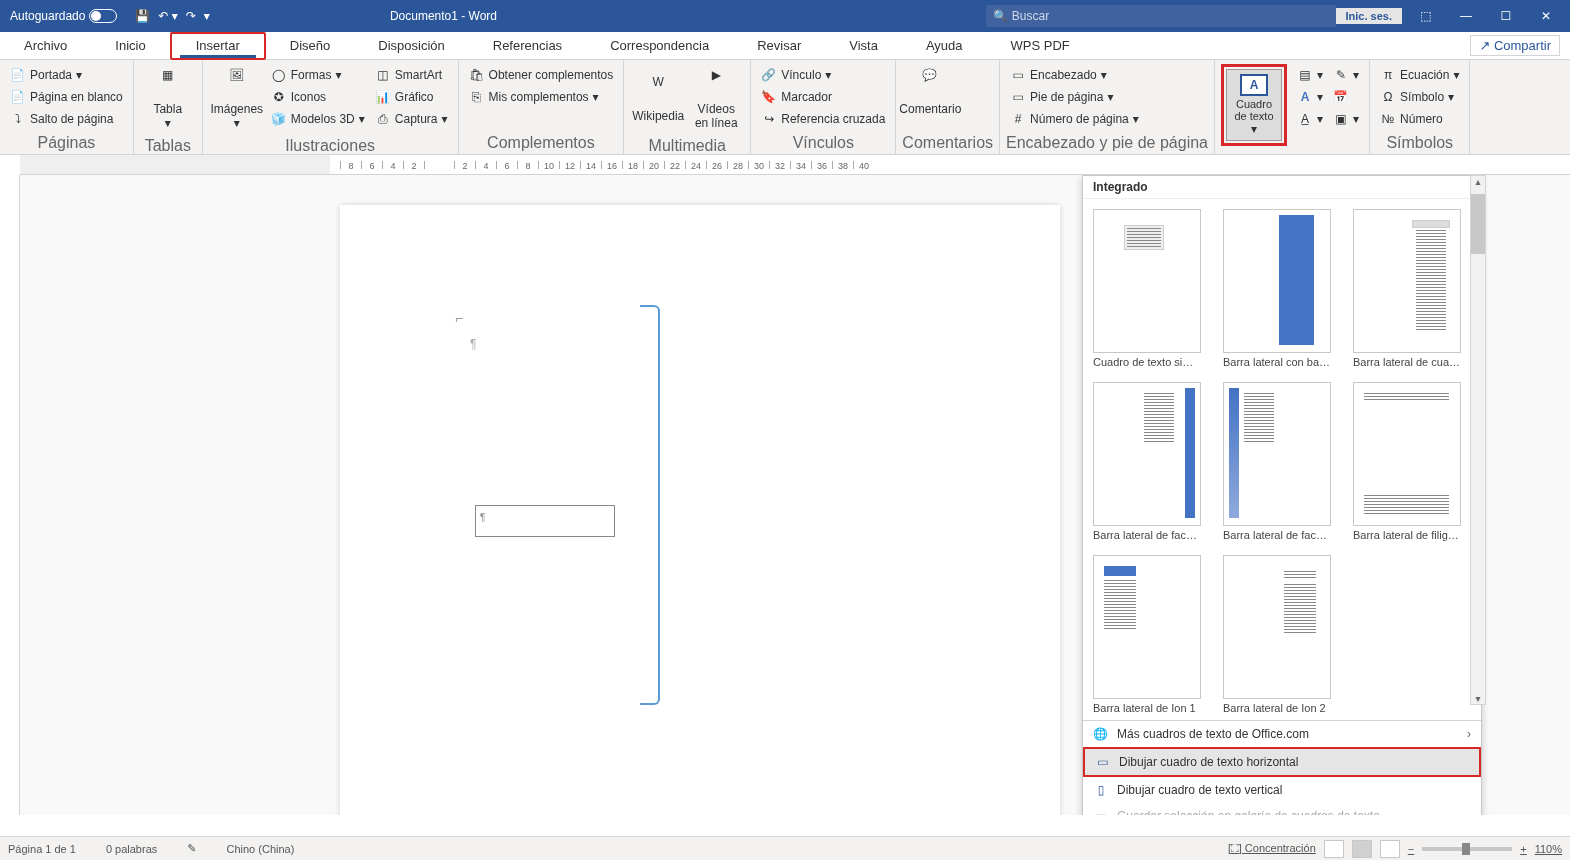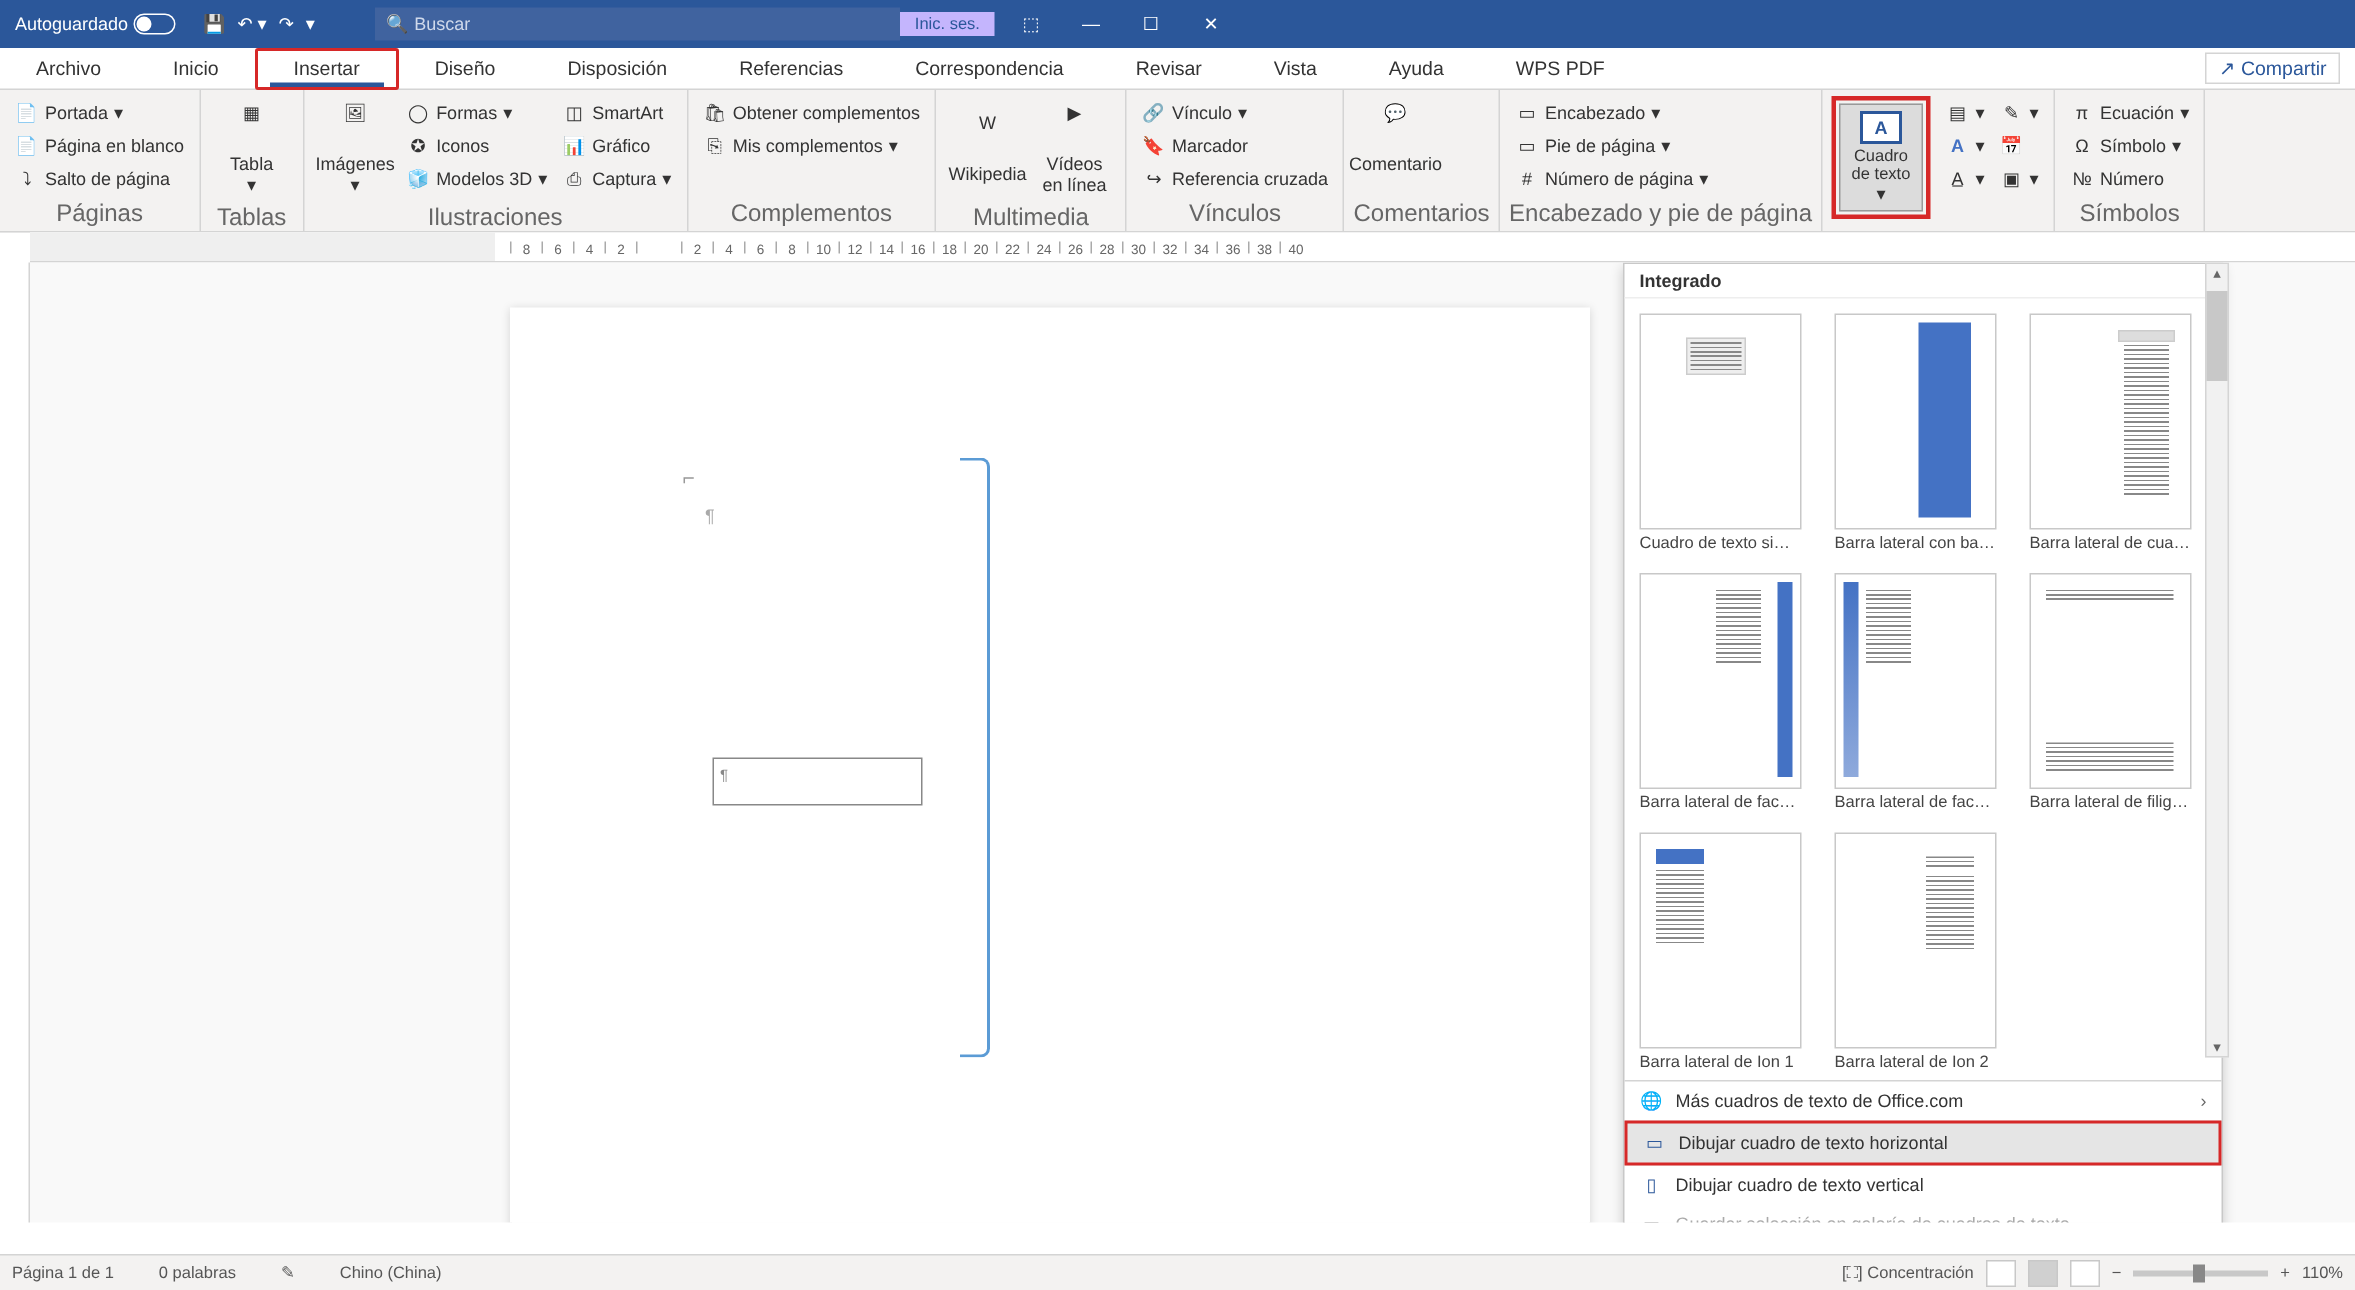--- a/index.html
+++ b/index.html
@@ -9,21 +9,21 @@
   .title-bar { height: 32px; background: #2b579a; display: flex; align-items: center; color: #fff; font-size: 12px; }
   .title-left { display: flex; align-items: center; padding-left: 10px; gap: 10px; }
   .toggle { display: inline-flex; align-items: center; }
   .toggle-track { width: 28px; height: 14px; border: 1px solid #fff; border-radius: 7px; position: relative; margin-left: 4px; }
   .toggle-knob { width: 10px; height: 10px; background: #fff; border-radius: 50%; position: absolute; top: 1px; left: 1px; }
   .qat { display: flex; gap: 8px; align-items: center; margin-left: 8px; }
   .qat span { cursor: pointer; }
   .title-center { flex: 1; text-align: left; padding-left: 180px; }
   .search-box { width: 350px; height: 22px; background: #40639f; margin-left: 40px; display: inline-flex; align-items: center; padding: 0 8px; color: #cfd9eb; }
   .title-right { display: flex; align-items: center; gap: 8px; padding-right: 8px; }
-  .signin-btn { background: #c4b5fd; color: #2b579a; padding: 2px 10px; font-size: 11px; }
+  .signin-btn { background: #e5e5e5; color: #2b579a; padding: 2px 10px; font-size: 11px; font-weight: bold; }
   .win-btn { width: 32px; text-align: center; cursor: pointer; }
   
   
   .ribbon-tabs { height: 28px; background: #fff; display: flex; align-items: center; border-bottom: 1px solid #d4d4d4; font-size: 13px; }
   .tab { padding: 0 24px; height: 28px; line-height: 28px; cursor: pointer; }
   .tab.active { position: relative; }
   .tab.active::after { content: ""; position: absolute; left: 8px; right: 8px; bottom: 0; height: 3px; background: #2b579a; }
   .tab.highlighted { border: 2px solid #d62828; border-radius: 2px; line-height: 24px; }
   .share-btn { margin-left: auto; margin-right: 10px; color: #2b579a; border: 1px solid #d4d4d4; padding: 2px 8px; background: #fff; }
   
@@ -69,21 +69,21 @@
   .footer-item.disabled { color: #aaa; }
   .footer-ico { width: 16px; height: 16px; display: inline-flex; align-items: center; justify-content: center; }
   .chev-right { margin-left: auto; color: #666; }
   
   .gallery-scrollbar { position: absolute; right: 84px; top: 0; width: 16px; height: 530px; background: #f1f1f1; border: 1px solid #d4d4d4; z-index: 51; }
   .scrollbar-thumb { position: absolute; top: 18px; width: 100%; height: 60px; background: #c8c8c8; }
   
   
   .status-bar { position: absolute; bottom: 0; left: 0; right: 0; height: 24px; background: #f3f2f1; border-top: 1px solid #d4d4d4; display: flex; align-items: center; font-size: 11px; color: #555; padding: 0 8px; }
   .status-left { display: flex; gap: 30px; align-items: center; }
-  .status-right { margin-left: auto; display: flex; align-items: center; gap: 8px; }
+  .status-right { margin-left: auto; display: flex; align-items: center; gap: 8px; text-decoration: underline; }
   .view-btn { width: 20px; height: 18px; border: 1px solid #c8c8c8; background: #fff; cursor: pointer; }
   .view-btn.active { background: #d0d0d0; }
   .zoom-slider { width: 90px; height: 4px; background: #c8c8c8; position: relative; }
   .zoom-handle { position: absolute; left: 40px; top: -4px; width: 8px; height: 12px; background: #888; }
   
   
   .thumb .t-box { position: absolute; background: #eee; border: 1px solid #ccc; }
   .thumb .t-bar { position: absolute; background: #4472c4; }
   .thumb .t-lines { position: absolute; background: repeating-linear-gradient(#888 0 1px, transparent 1px 3px); }
 </style>
@@ -98,20 +98,21 @@
           <span class="toggle-knob"></span>
         </span>
     </span>
     <span class="qat">
       <span>💾</span>
       <span>↶ ▾</span>
       <span>↷</span>
       <span>▾</span>
     </span>
   </div>
+  <span class="title-center">Documento1 - Word</span>
   <span class="search-box">
     <span>🔍</span>&nbsp;
     <span>Buscar</span>
   </span>
   <div class="title-right">
     <span class="signin-btn">Inic. ses.</span>
     <span class="win-btn">⬚</span>
     <span class="win-btn">—</span>
     <span class="win-btn">☐</span>
     <span class="win-btn">✕</span>

